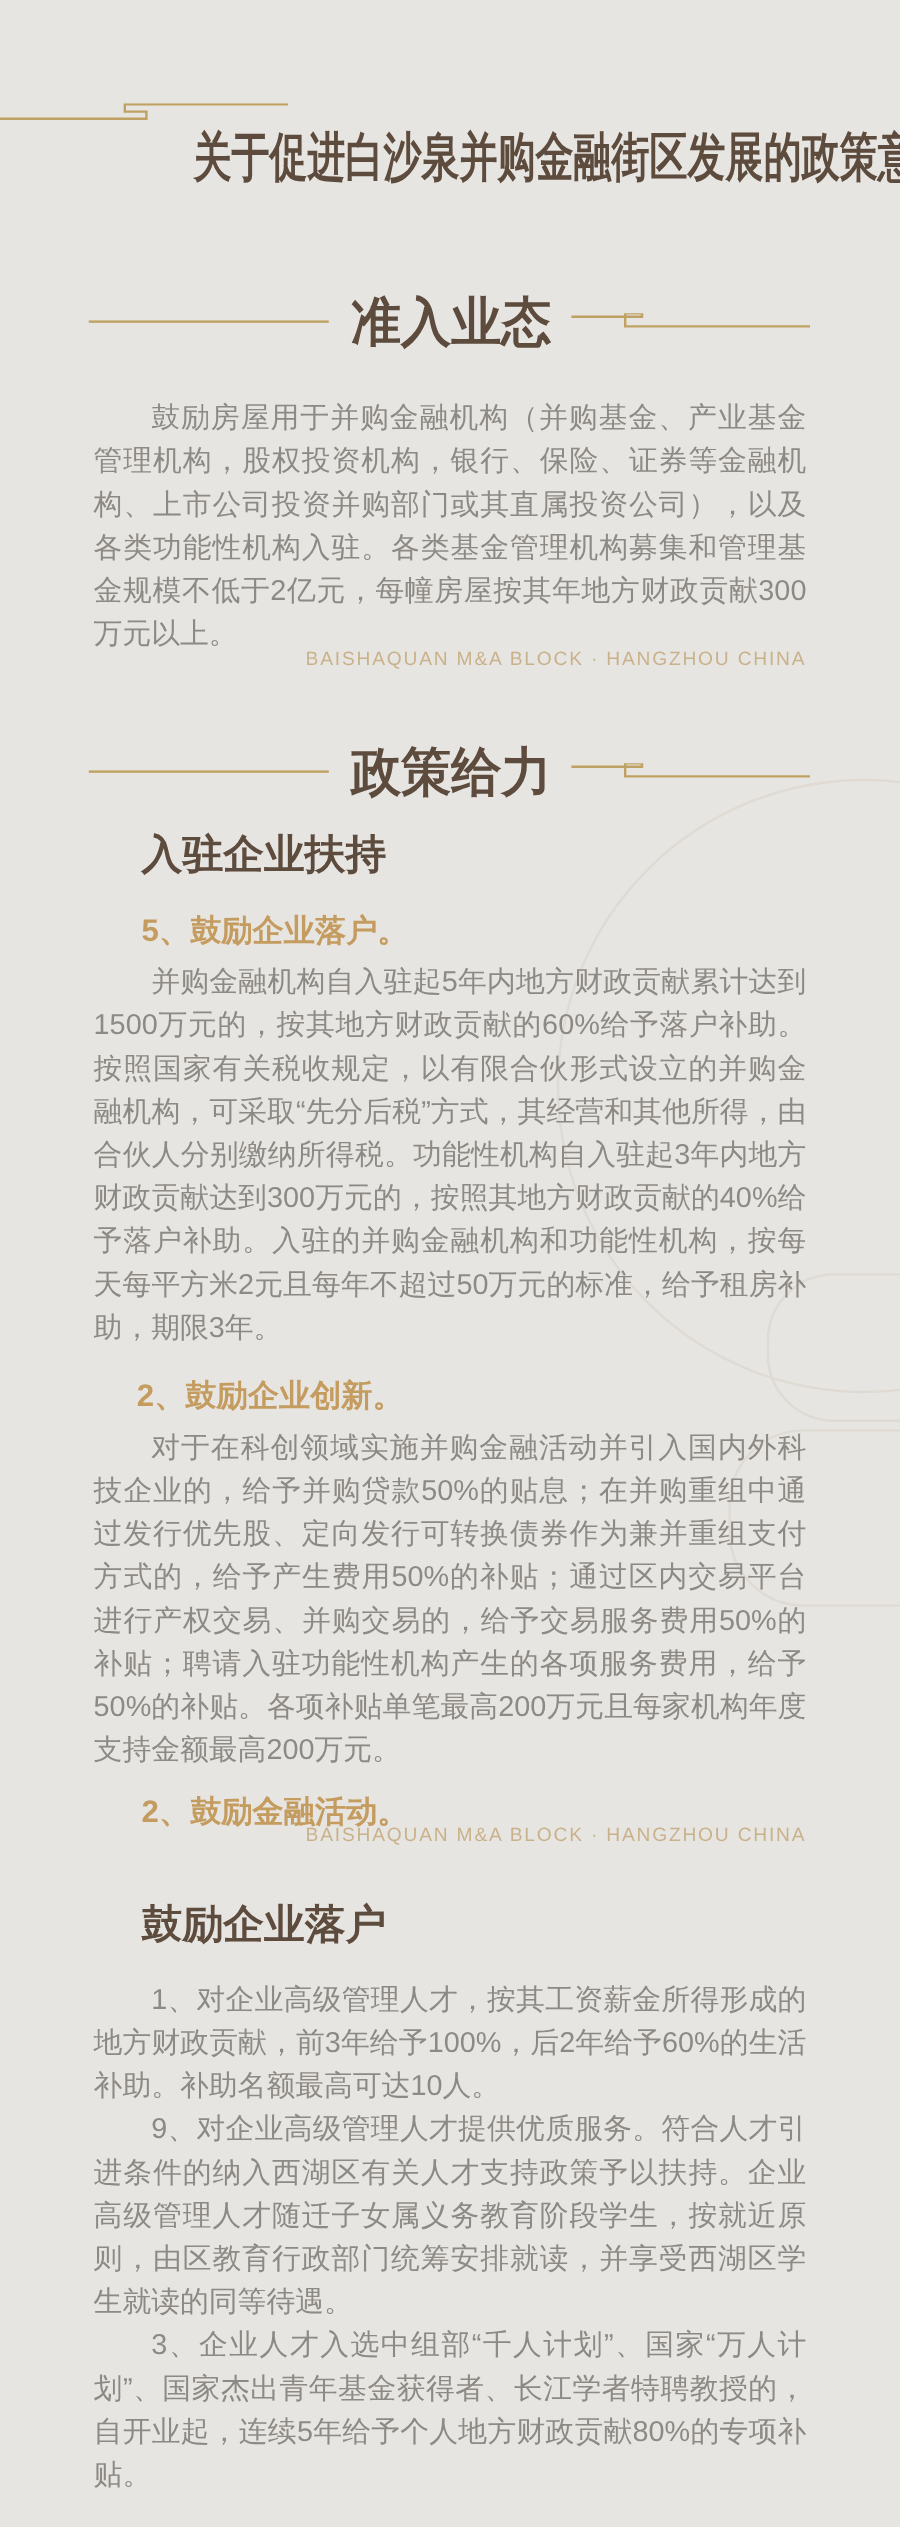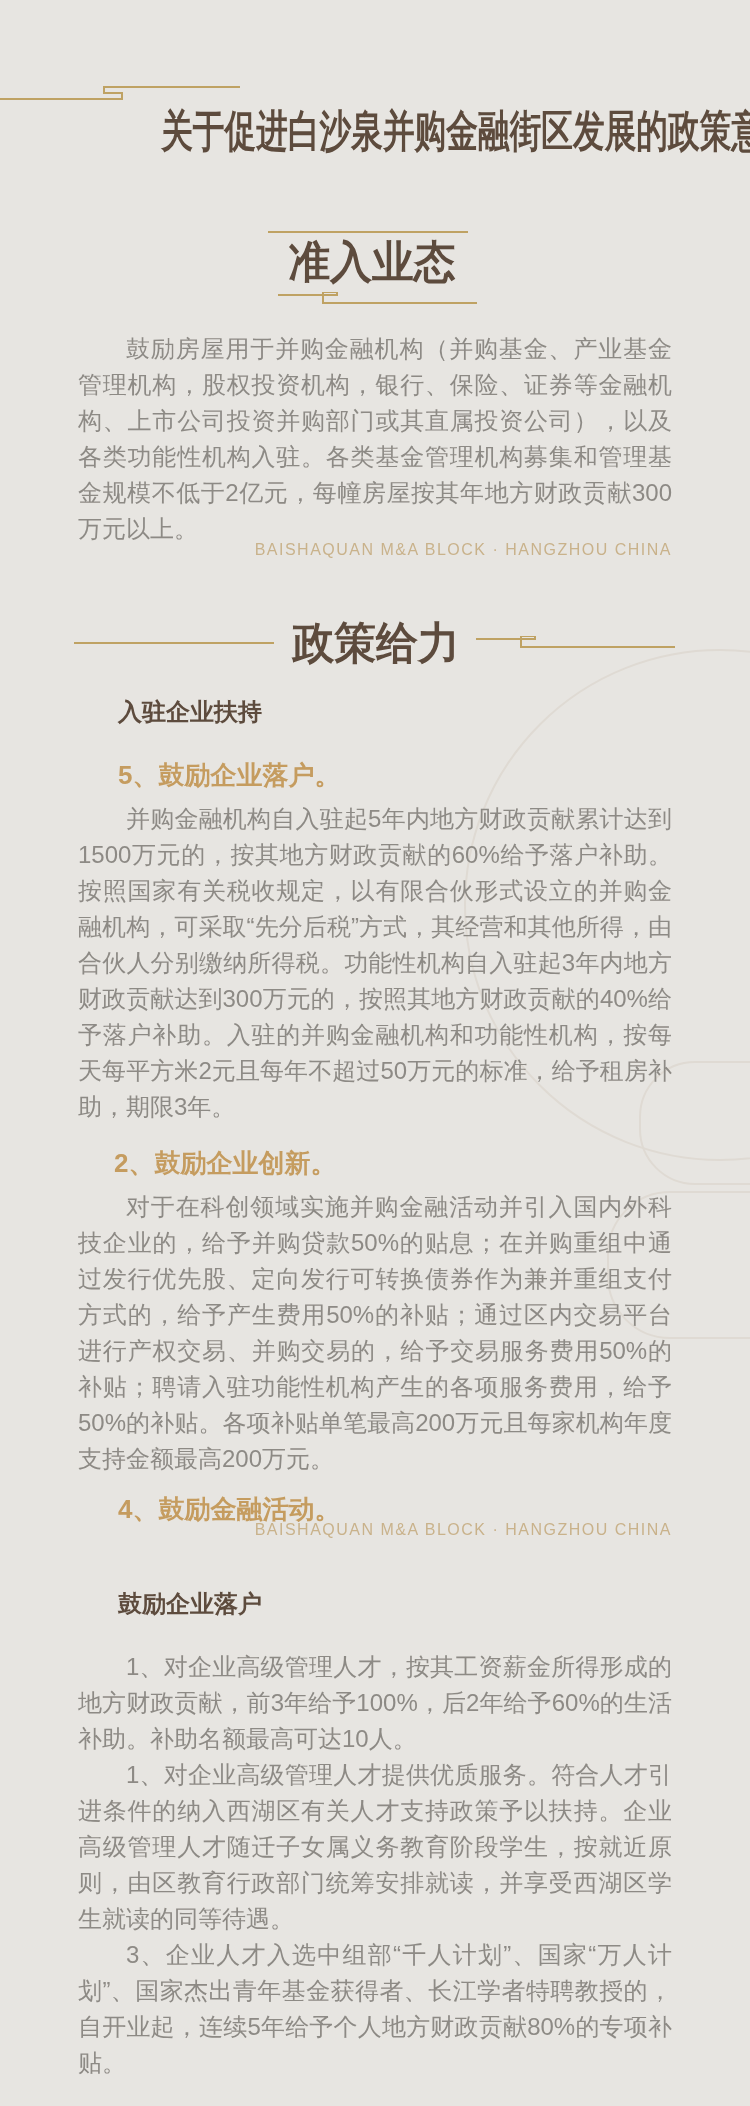--- a/index.html
+++ b/index.html
@@ -13,21 +13,21 @@
   .content{width:594px;margin:0 auto;position:relative;}
 
   .page-title{
     margin:100px 0 0;text-align:center;white-space:nowrap;
     font-family:"Liberation Serif", serif;font-weight:bold;
     font-size:44px;line-height:64px;color:#5d4b3d;
     transform:scaleX(0.72);transform-origin:center;
   }
 
   .sec-header{display:flex;align-items:center;justify-content:center;height:56px;}
-  .sec-header.first{margin-top:76px;flex-direction:column;}
+  .sec-header.first{margin-top:76px;}
   .sec-header.second{margin-top:60px;}
   .divider-line{width:200px;height:2px;background:#bfa263;margin-right:14px;flex:0 0 auto;}
   .sec-title{
     font-family:"Liberation Serif", serif;font-weight:bold;white-space:nowrap;
     font-size:44px;color:#5d4b3d;transform:scaleX(0.95);transform-origin:center;
     margin:0 6px 0 0;
   }
   .scroll-decor{flex:0 0 auto;margin-left:6px;}
 
   .body-text{
@@ -35,21 +35,21 @@
     text-align:justify;text-indent:2em;margin:0;
   }
   .access-body{margin-top:35px;}
   .watermark{
     height:14px;text-align:right;font-size:16px;letter-spacing:1.5px;
     color:#c9b28b;margin-top:-6px;white-space:nowrap;
   }
   .watermark.mid{margin-top:-4px;}
 
   .sub-title{
-    margin:20px 0 0 40px;font-size:24px;line-height:42px;
+    margin:20px 0 0 40px;font-size:34px;line-height:42px;
     font-weight:bold;color:#5d4b3d;
   }
   .sub-title.talent{margin-top:48px;}
   .item-label{
     margin:26px 0 0 40px;font-size:26px;line-height:32px;
     font-weight:bold;color:#c59c5f;
   }
   .item-label.n2{margin-top:22px;margin-left:36px;}
   .item-label.n3{margin-top:16px;}
   .item-body{margin-top:10px;}
@@ -93,23 +93,23 @@
   </div>
 
   <h2 class="sub-title">入驻企业扶持</h2>
 
   <h3 class="item-label">5、鼓励企业落户。</h3>
   <p class="body-text item-body">并购金融机构自入驻起5年内地方财政贡献累计达到1500万元的，按其地方财政贡献的60%给予落户补助。按照国家有关税收规定，以有限合伙形式设立的并购金融机构，可采取“先分后税”方式，其经营和其他所得，由合伙人分别缴纳所得税。功能性机构自入驻起3年内地方财政贡献达到300万元的，按照其地方财政贡献的40%给予落户补助。入驻的并购金融机构和功能性机构，按每天每平方米2元且每年不超过50万元的标准，给予租房补助，期限3年。</p>
 
   <h3 class="item-label n2">2、鼓励企业创新。</h3>
   <p class="body-text item-body">对于在科创领域实施并购金融活动并引入国内外科技企业的，给予并购贷款50%的贴息；在并购重组中通过发行优先股、定向发行可转换债券作为兼并重组支付方式的，给予产生费用50%的补贴；通过区内交易平台进行产权交易、并购交易的，给予交易服务费用50%的补贴；聘请入驻功能性机构产生的各项服务费用，给予50%的补贴。各项补贴单笔最高200万元且每家机构年度支持金额最高200万元。</p>
 
-  <h3 class="item-label n3">4、鼓励金融活动。</h3>
+  <h3 class="item-label n3">2、鼓励金融活动。</h3>
 
   <div class="watermark mid">BAISHAQUAN M&amp;A BLOCK · HANGZHOU CHINA</div>
 
   <h2 class="sub-title talent">鼓励企业落户</h2>
 
   <p class="body-text talent-p1">1、对企业高级管理人才，按其工资薪金所得形成的地方财政贡献，前3年给予100%，后2年给予60%的生活补助。补助名额最高可达10人。</p>
-  <p class="body-text">1、对企业高级管理人才提供优质服务。符合人才引进条件的纳入西湖区有关人才支持政策予以扶持。企业高级管理人才随迁子女属义务教育阶段学生，按就近原则，由区教育行政部门统筹安排就读，并享受西湖区学生就读的同等待遇。</p>
+  <p class="body-text">9、对企业高级管理人才提供优质服务。符合人才引进条件的纳入西湖区有关人才支持政策予以扶持。企业高级管理人才随迁子女属义务教育阶段学生，按就近原则，由区教育行政部门统筹安排就读，并享受西湖区学生就读的同等待遇。</p>
   <p class="body-text">3、企业人才入选中组部“千人计划”、国家“万人计划”、国家杰出青年基金获得者、长江学者特聘教授的，自开业起，连续5年给予个人地方财政贡献80%的专项补贴。</p>
 
 </div>
 
 </body></html>

